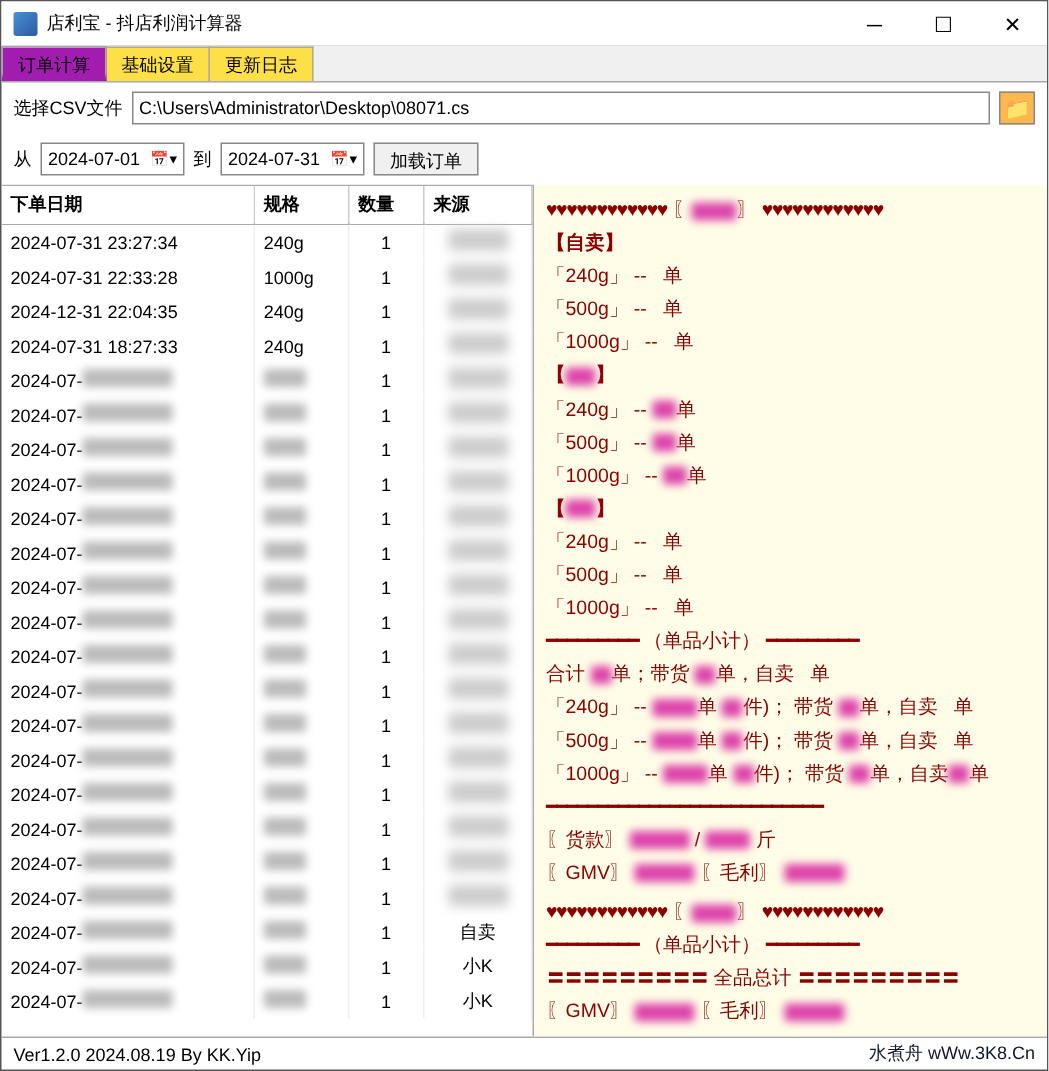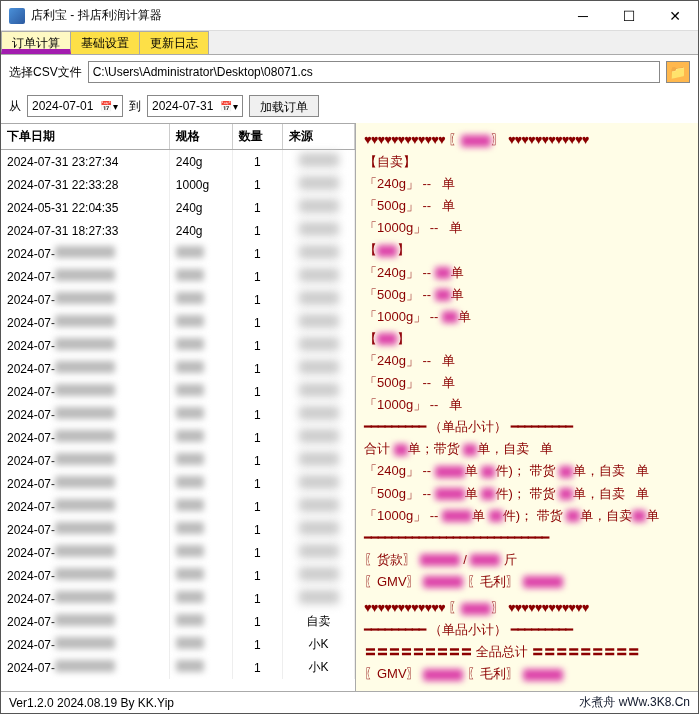--- a/index.html
+++ b/index.html
@@ -4,41 +4,41 @@
 <style>
 * { margin: 0; padding: 0; box-sizing: border-box; font-family: "Microsoft YaHei", "SimSun", sans-serif; }
 body { background: #fff; width: 699px; height: 714px; overflow: hidden; }
 .window { width: 699px; height: 714px; display: flex; flex-direction: column; border: 1px solid #555; }
 .titlebar { background: #fff; height: 30px; display: flex; align-items: center; padding: 0 0 0 8px; border-bottom: 1px solid #ddd; }
 .titlebar .app-icon { width: 16px; height: 16px; background: linear-gradient(135deg,#4a90d9,#2c5aa0); margin-right: 6px; border-radius: 2px; }
 .titlebar .title { font-size: 12px; color: #000; flex: 1; }
 .titlebar .win-btn { width: 46px; height: 30px; display: flex; align-items: center; justify-content: center; font-size: 14px; color: #000; cursor: pointer; }
 .tabs { display: flex; background: #f0f0f0; border-bottom: 1px solid #aaa; height: 24px; }
 .tab { padding: 3px 10px; font-size: 12px; border: 1px solid #aaa; border-bottom: none; background: #fde047; margin-right: -1px; cursor: pointer; position: relative; }
-.tab.active { background: #fef9c3; border-bottom: 5px solid #a21caf; z-index: 1; }
+.tab.active { background: #a21caf; border-bottom: 5px solid #a21caf; z-index: 1; }
 .content { flex: 1; display: flex; flex-direction: column; overflow: hidden; }
 .toolbar-row { display: flex; align-items: center; padding: 6px 8px; gap: 6px; font-size: 12px; }
 .toolbar-row input[type=text] { border: 1px solid #888; padding: 2px 4px; font-size: 12px; height: 22px; }
 .csv-path { flex: 1; min-width: 0; }
 .folder-btn { width: 24px; height: 22px; background: #ffb84d; border: 1px solid #888; display: flex; align-items: center; justify-content: center; cursor: pointer; font-size: 14px; }
 .date-input { border: 1px solid #888; padding: 2px 4px; font-size: 12px; height: 22px; width: 96px; display: flex; align-items: center; background: #fff; }
 .date-input .cal { margin-left: auto; font-size: 10px; }
 .btn { border: 1px solid #888; background: #f0f0f0; padding: 3px 10px; font-size: 12px; cursor: pointer; height: 22px; }
 .main-split { flex: 1; display: flex; overflow: hidden; }
 .left-pane { width: 355px; border-right: 1px solid #aaa; display: flex; flex-direction: column; }
 .right-pane { flex: 1; background: #fffde7; overflow-y: auto; padding: 6px 8px; font-size: 13px; color: #8b0000; line-height: 1.7; position: relative; }
 .table-wrap { flex: 1; overflow-y: auto; overflow-x: hidden; border-top: 1px solid #aaa; }
 table { width: 100%; border-collapse: collapse; font-size: 12px; }
 th { text-align: left; padding: 4px 6px; border-right: 1px solid #ccc; border-bottom: 1px solid #aaa; background: #fff; font-weight: bold; position: sticky; top: 0; }
 td { padding: 3px 6px; border-right: 1px solid #eee; white-space: nowrap; }
 .blur { filter: blur(4px); background: #ccc; color: #ccc; display: inline-block; min-width: 40px; height: 14px; border-radius: 2px; }
 .blur-sm { filter: blur(3px); background: #bbb; color: #bbb; display: inline-block; min-width: 28px; height: 12px; border-radius: 2px; }
 .statusbar { border-top: 1px solid #aaa; height: 22px; display: flex; align-items: center; padding: 0 8px; font-size: 12px; justify-content: space-between; }
 .statusbar .link { color: #0f172a; cursor: pointer; }
-.right-pane .hl { color: #8b0000; font-weight: normal; }
+.right-pane .hl { color: #8b0000; font-weight: bold; }
 .right-pane .sep { letter-spacing: -1px; }
 .right-pane .blur-r { filter: blur(3px); background: #d4a; color: #d4a; display: inline-block; min-width: 30px; height: 12px; border-radius: 2px; vertical-align: middle; }
 </style>
 </head>
 <body>
 
 <div class="window">
   <div class="titlebar">
     <div class="app-icon"></div>
     <div class="title">店利宝 - 抖店利润计算器</div>
@@ -92,21 +92,21 @@
                   <td style="text-align:center">1</td>
                   <td style="text-align:center"><span class="blur"></span></td>
                 </tr>
                 <tr>
                   <td>2024-07-31 22:33:28</td>
                   <td>1000g</td>
                   <td style="text-align:center">1</td>
                   <td style="text-align:center"><span class="blur"></span></td>
                 </tr>
                 <tr>
-                  <td>2024-05-31 22:04:35</td>
+                  <td>2024-12-31 22:04:35</td>
                   <td>240g</td>
                   <td style="text-align:center">1</td>
                   <td style="text-align:center"><span class="blur"></span></td>
                 </tr>
                 <tr>
                   <td>2024-07-31 18:27:33</td>
                   <td>240g</td>
                   <td style="text-align:center">1</td>
                   <td style="text-align:center"><span class="blur"></span></td>
                 </tr>

